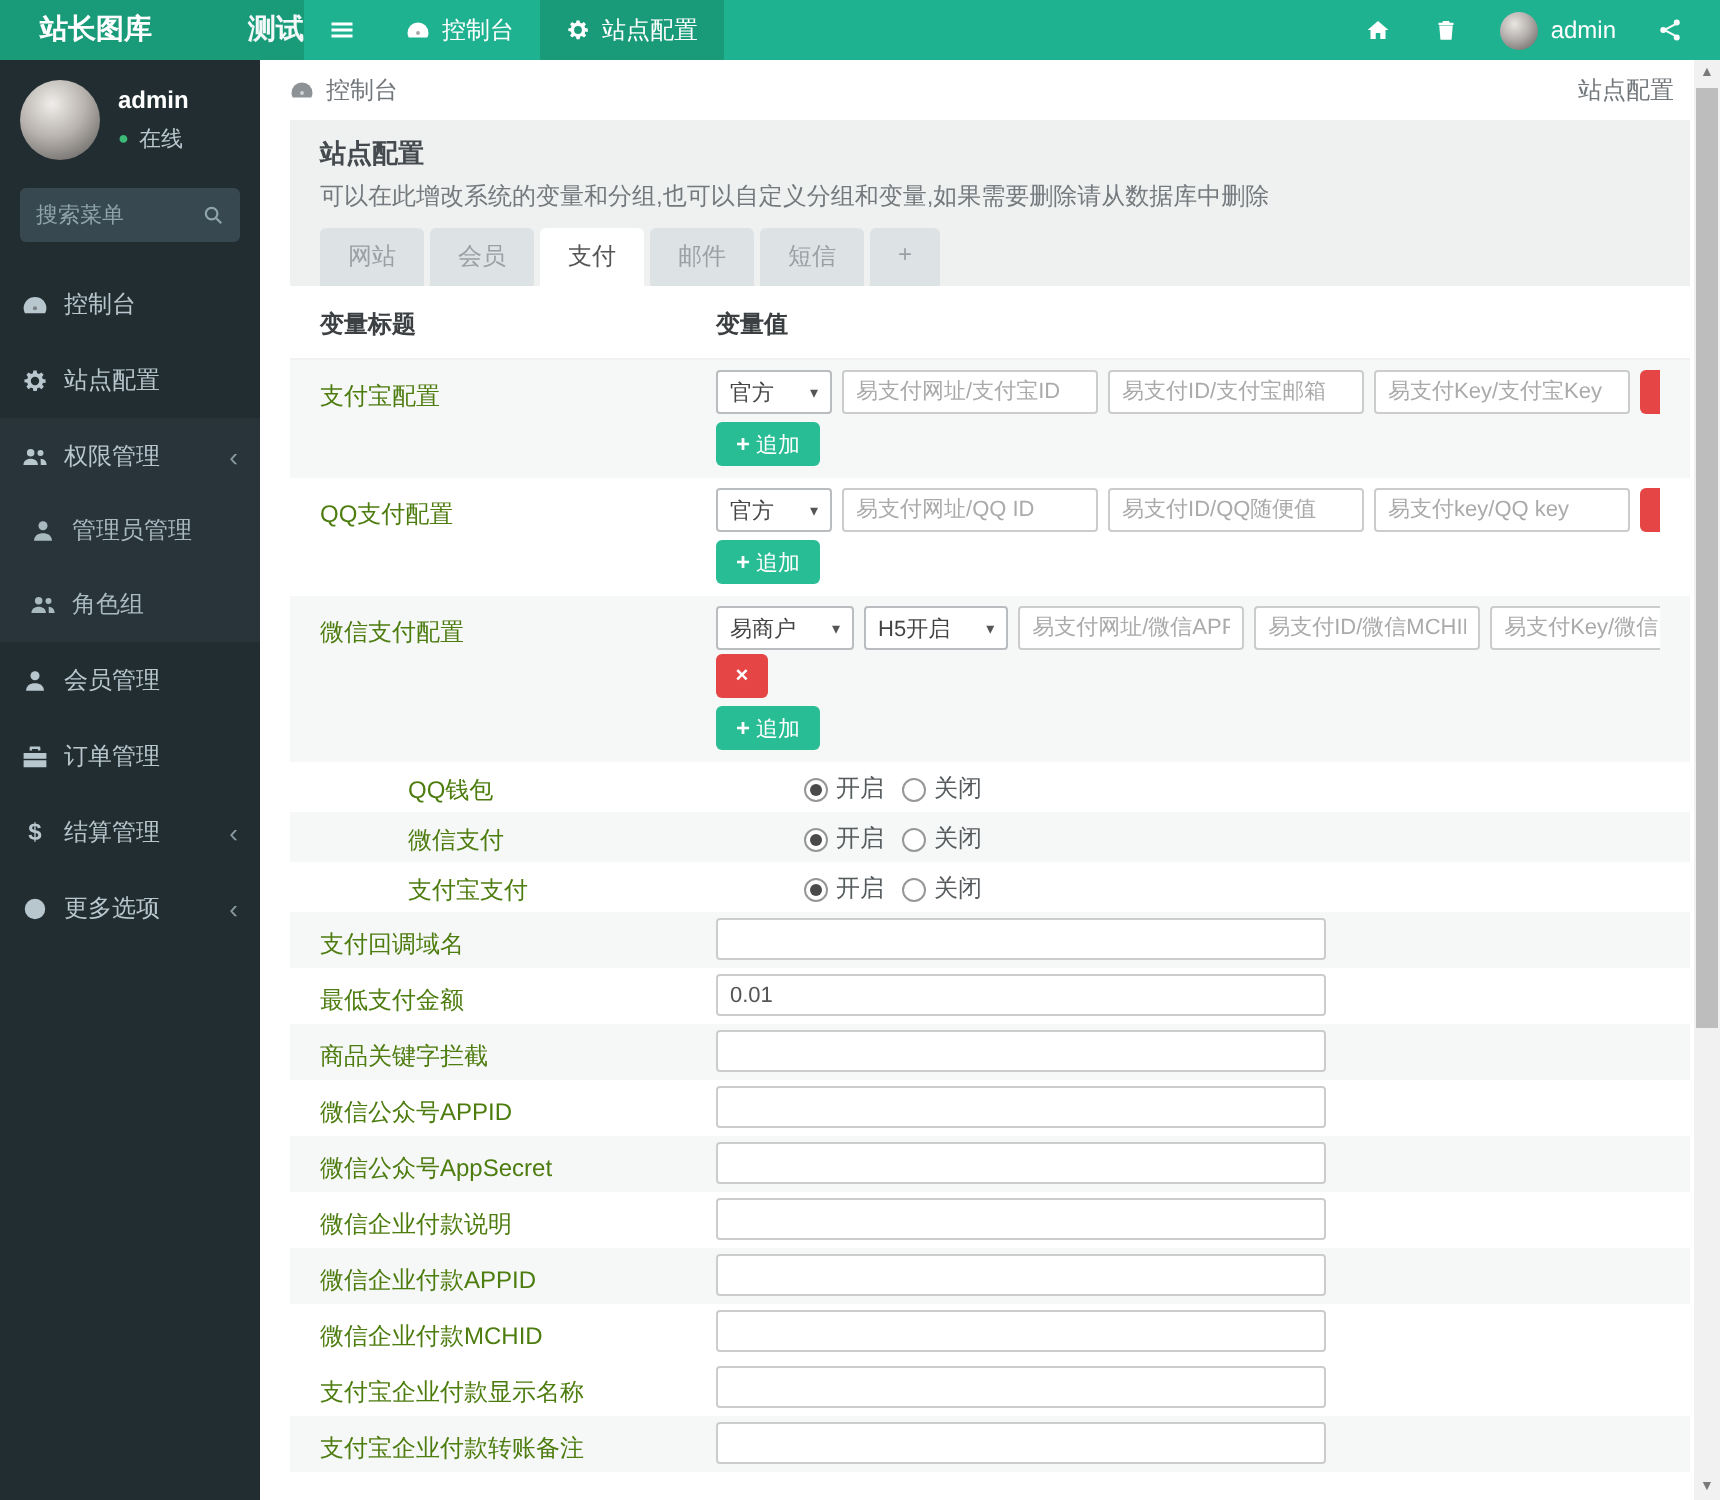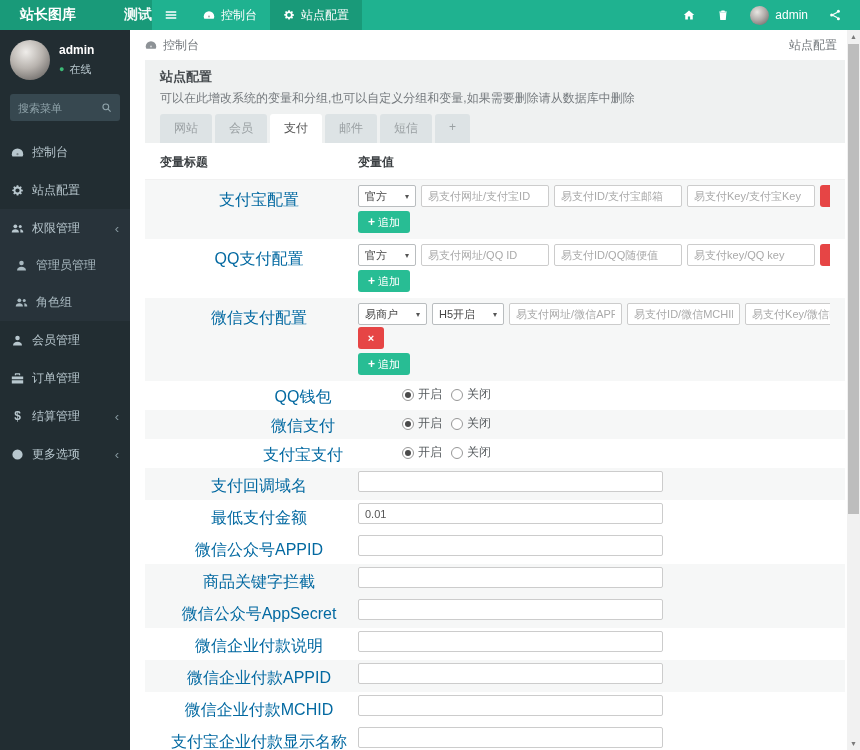--- a/index.html
+++ b/index.html
@@ -68,21 +68,21 @@
     margin-right:3px; border-radius:3px 3px 0 0; cursor:pointer; }
   .tab.active { background:#fff; color:#555; }
 
   
   .vhead { display:flex; padding:11px 15px 8px; font-size:12px; font-weight:bold;
     color:#3c4043; border-bottom:1px solid #f1f1f1; }
   .c1 { width:198px; flex:none; }
   .c2 { flex:1; min-width:0; }
   .vrow { display:flex; padding:3px 15px; align-items:flex-start; }
   .vrow.striped { background:#f6f7f7; }
-  .vrow .c1 { color:#0369a1; font-size:16px; padding-top:5px;text-align:center; }
+  .vrow .c1 { color:#4d7c0f; font-size:12px; padding-top:5px; }
   .vrow.r-repeat { padding:5px 15px; }
   .vrow.r-radio { padding:2px 15px; }
   .vrow.r-radio .c1 { padding-top:4px;margin-left:44px; }
   .ctrl-line { display:flex; gap:5px; align-items:center; flex-wrap:nowrap;
     overflow:hidden; margin-bottom:2px; }
   .sel { display:flex; align-items:center; gap:18px; border:1px solid #b9bdbf;
     background:#fff; border-radius:2px; height:22px; padding:0 6px; font-size:11px;
     color:#444; cursor:pointer; white-space:nowrap; flex:none; }
   .sel .caret { font-size:8px; color:#555; }
   .ph-input { height:22px; border:1px solid #ccc; border-radius:2px; font-size:11px;
@@ -389,26 +389,26 @@
             </div>
           </div>
           <div class="vrow striped">
             <div class="c1">支付回调域名</div>
             <div class="c2"><input class="txt-input" style=""></div>
           </div>
           <div class="vrow">
             <div class="c1">最低支付金额</div>
             <div class="c2"><input class="txt-input" value="0.01" style=""></div>
           </div>
+          <div class="vrow striped">
+            <div class="c1">商品关键字拦截</div>
+            <div class="c2"><input class="txt-input" style=""></div>
+          </div>
           <div class="vrow">
             <div class="c1">微信公众号APPID</div>
-            <div class="c2"><input class="txt-input" style=""></div>
-          </div>
-          <div class="vrow striped">
-            <div class="c1">商品关键字拦截</div>
             <div class="c2"><input class="txt-input" style=""></div>
           </div>
           <div class="vrow striped">
             <div class="c1">微信公众号AppSecret</div>
             <div class="c2"><input class="txt-input" style=""></div>
           </div>
           <div class="vrow">
             <div class="c1">微信企业付款说明</div>
             <div class="c2"><input class="txt-input" style=""></div>
           </div>

